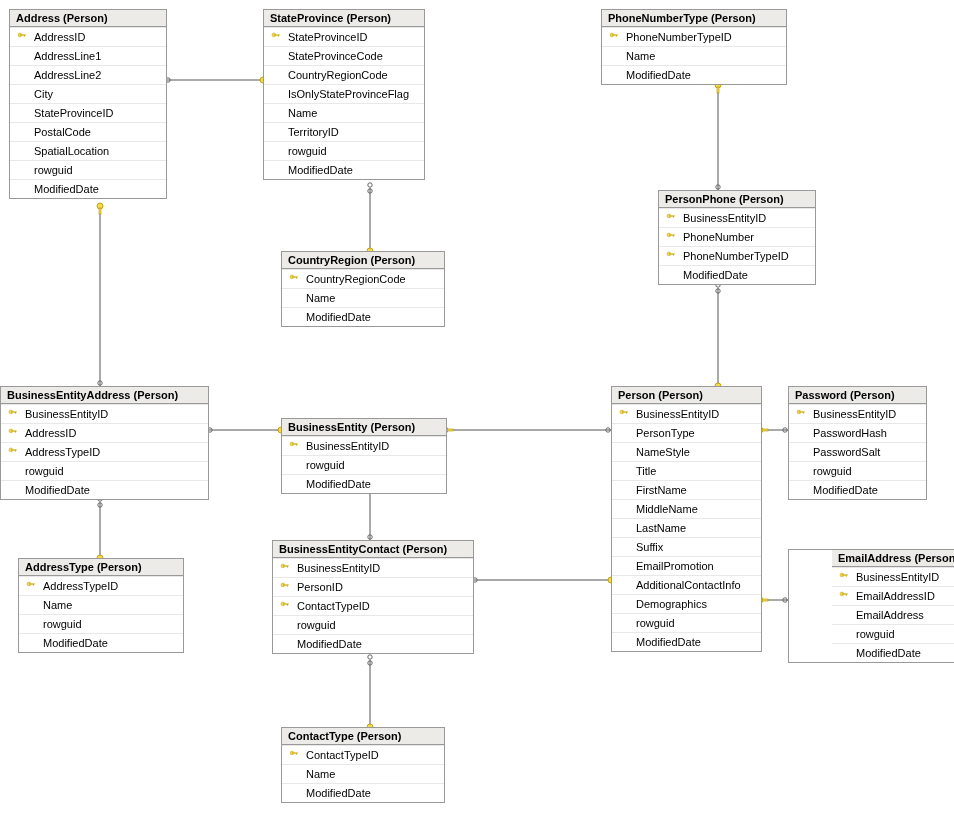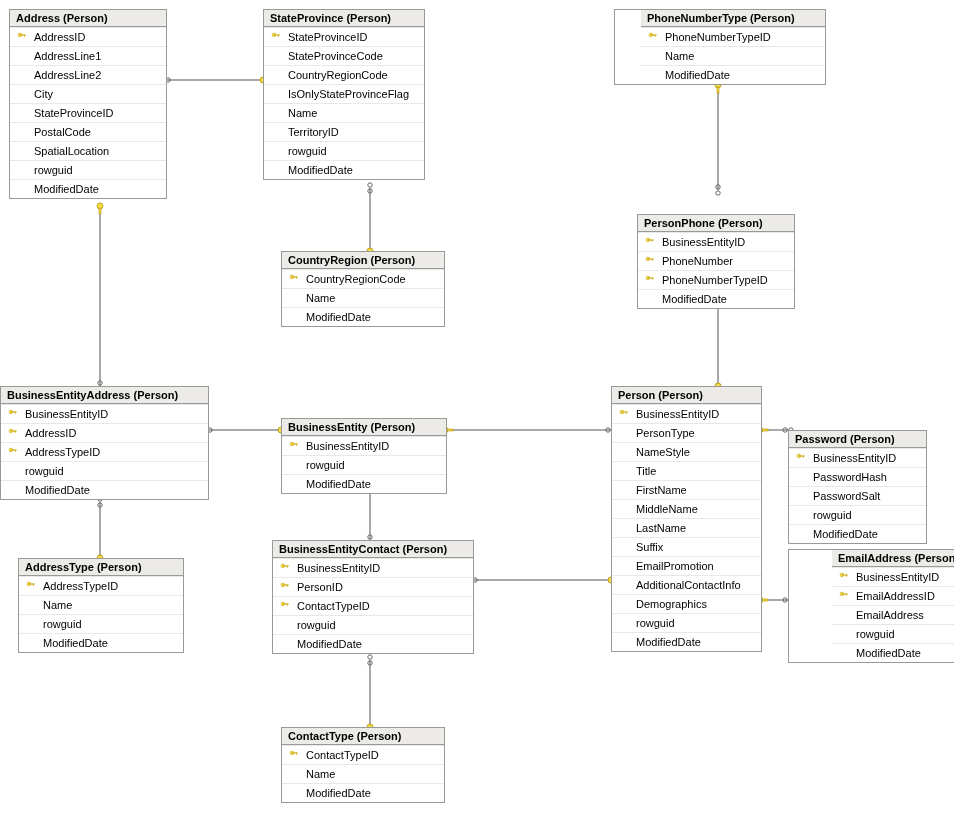--- a/index.html
+++ b/index.html
@@ -215,21 +215,21 @@
       </div>
       <div class="row">
         <span class="keycell"></span>
         <span class="colname">rowguid</span>
       </div>
       <div class="row">
         <span class="keycell"></span>
         <span class="colname">ModifiedDate</span>
       </div>
     </div>
-    <div class="tbl" style="left: 614px; top: 9px; width: 184px; padding-left: 26px;">
+    <div class="tbl" style="left: 601px; top: 9px; width: 184px;">
       <div class="tbl-hdr">PhoneNumberType (Person)</div>
       <div class="row">
         <span class="keycell">
           <svg class="key-icon" viewBox="0 0 24 24">
             <circle cx="7" cy="7" r="4.5" fill="#f6d94a" stroke="#b09400" stroke-width="1"></circle>
             <rect x="9" y="6" width="11" height="2.5" fill="#f6d94a" stroke="#b09400" stroke-width="0.8"></rect>
             <rect x="17" y="8" width="2" height="3" fill="#f6d94a" stroke="#b09400" stroke-width="0.8"></rect>
           </svg>
         </span>
         <span class="colname">PhoneNumberTypeID</span>
@@ -257,21 +257,21 @@
       </div>
       <div class="row">
         <span class="keycell"></span>
         <span class="colname">Name</span>
       </div>
       <div class="row">
         <span class="keycell"></span>
         <span class="colname">ModifiedDate</span>
       </div>
     </div>
-    <div class="tbl" style="left: 637px; top: 190px; width: 156px; margin-top: 24px;">
+    <div class="tbl" style="left: 658px; top: 190px; width: 156px;">
       <div class="tbl-hdr">PersonPhone (Person)</div>
       <div class="row">
         <span class="keycell">
           <svg class="key-icon" viewBox="0 0 24 24">
             <circle cx="7" cy="7" r="4.5" fill="#f6d94a" stroke="#b09400" stroke-width="1"></circle>
             <rect x="9" y="6" width="11" height="2.5" fill="#f6d94a" stroke="#b09400" stroke-width="0.8"></rect>
             <rect x="17" y="8" width="2" height="3" fill="#f6d94a" stroke="#b09400" stroke-width="0.8"></rect>
           </svg>
         </span>
         <span class="colname">BusinessEntityID</span>
@@ -417,21 +417,21 @@
       </div>
       <div class="row">
         <span class="keycell"></span>
         <span class="colname">rowguid</span>
       </div>
       <div class="row">
         <span class="keycell"></span>
         <span class="colname">ModifiedDate</span>
       </div>
     </div>
-    <div class="tbl" style="left: 788px; top: 386px; width: 137px; margin-top: 44px;">
+    <div class="tbl" style="left: 788px; top: 386px; width: 137px;">
       <div class="tbl-hdr">Password (Person)</div>
       <div class="row">
         <span class="keycell">
           <svg class="key-icon" viewBox="0 0 24 24">
             <circle cx="7" cy="7" r="4.5" fill="#f6d94a" stroke="#b09400" stroke-width="1"></circle>
             <rect x="9" y="6" width="11" height="2.5" fill="#f6d94a" stroke="#b09400" stroke-width="0.8"></rect>
             <rect x="17" y="8" width="2" height="3" fill="#f6d94a" stroke="#b09400" stroke-width="0.8"></rect>
           </svg>
         </span>
         <span class="colname">BusinessEntityID</span>

